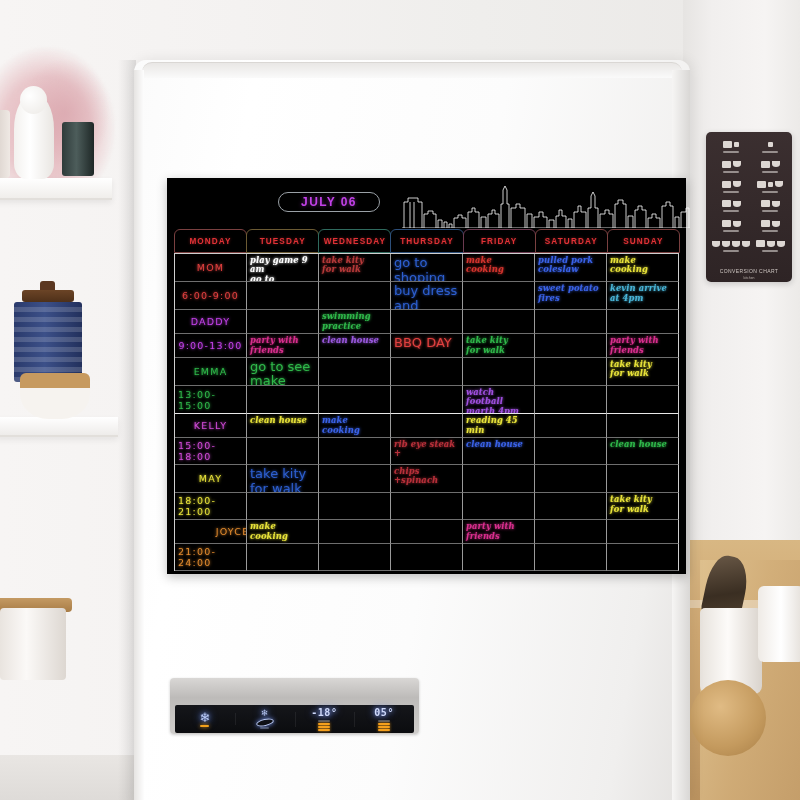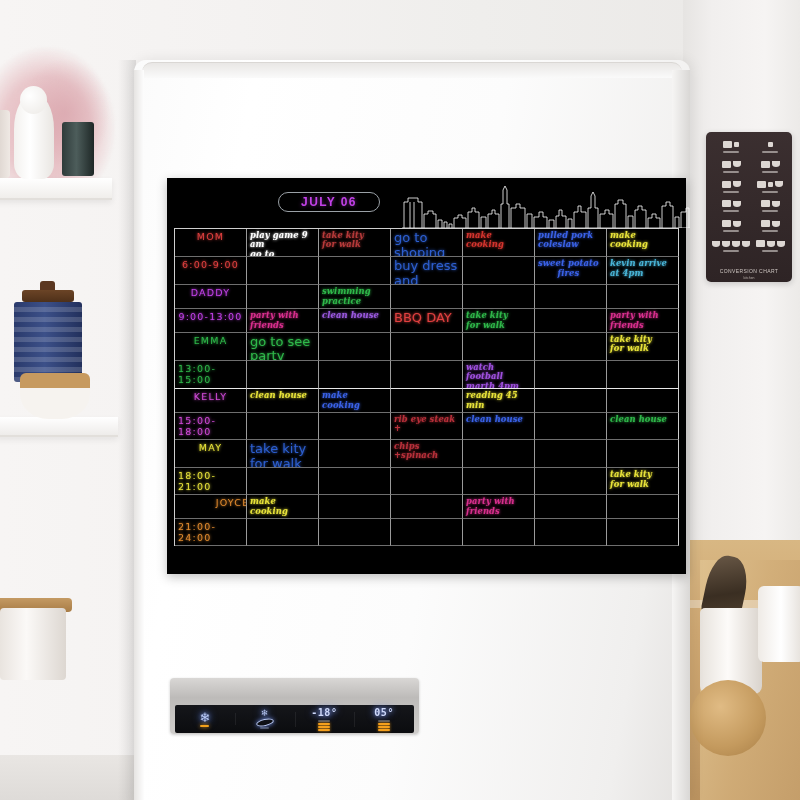--- a/index.html
+++ b/index.html
@@ -270,21 +270,21 @@
     display: grid;
     grid-template-columns: 1fr 1fr 1fr 1fr 1fr 1fr 1fr;
     border-left: 1px solid #cfcfcf; border-top: 1px solid #cfcfcf;
     height: 318px;
   }
   .cell {
     border-right: 1px solid #9a9a9a; border-bottom: 1px solid #6e6e6e;
     padding: 2px 3px; overflow: hidden;
     display: flex; align-items: flex-start;
   }
-  .cell.lbl { justify-content: center; }
+  .cell.lbl { justify-content: center; align-items: center; }
   .cell.thick-b { border-bottom: 1.6px solid #e8e8e8; }
   .grid .cell:nth-child(7n) { border-right: 1px solid #cfcfcf; }
 
   .lbl-txt {
     font-family: "DejaVu Sans", sans-serif;
     font-size: 9.5px; letter-spacing: 1.2px; font-weight: 500;
   }
   .note {
     font-size: 8.6px; line-height: 1.12; white-space: pre-line;
     word-break: break-word;
@@ -496,20 +496,43 @@
             <path d="M233,44 L233,26 L236,26 L236,22 L240,22 L240,26 L244,26 L244,44"></path>
             <path d="M246,44 L246,34 L250,34 L250,30 L254,30 L254,34 L258,34 L258,44"></path>
             <path d="M260,44 L260,22 L264,22 L264,18 L268,18 L268,22 L271,22 L271,44"></path>
             <path d="M273,44 L273,33 L277,33 L277,44"></path>
             <path d="M279,44 L279,28 L284,28 L284,24 L287,24 L287,44"></path>
             <path d="M0,44 L288,44"></path>
           </g>
         </svg>
       </div>
 
+      <div class="days-row" id="days-row">
+          <div class="day-cell" style="border-color: rgb(122, 64, 64);">
+            <span>MONDAY</span>
+          </div>
+          <div class="day-cell" style="border-color: rgb(107, 90, 51);">
+            <span>TUESDAY</span>
+          </div>
+          <div class="day-cell" style="border-color: rgb(47, 106, 94);">
+            <span>WEDNESDAY</span>
+          </div>
+          <div class="day-cell" style="border-color: rgb(45, 79, 122);">
+            <span>THURSDAY</span>
+          </div>
+          <div class="day-cell" style="border-color: rgb(107, 58, 80);">
+            <span>FRIDAY</span>
+          </div>
+          <div class="day-cell" style="border-color: rgb(122, 64, 64);">
+            <span>SATURDAY</span>
+          </div>
+          <div class="day-cell" style="border-color: rgb(122, 64, 64);">
+            <span>SUNDAY</span>
+          </div>
+        </div>
 
       <div class="grid" id="grid">
           <div class="cell lbl">
             <div class="lbl-txt glow" style="color: rgb(224, 64, 63);">MOM</div>
           </div>
           <div class="cell">
             <div class="note glow script" style="color: rgb(255, 255, 255);">play game 9 am
 go to shopping
 5pm</div>
           </div>
@@ -534,21 +557,21 @@
             <div class="lbl-txt glow" style="color: rgb(224, 64, 63);">6:00-9:00</div>
           </div>
           <div class="cell"></div>
           <div class="cell"></div>
           <div class="cell">
             <div class="note glow print" style="color: rgb(45, 95, 208);">buy dress and
 toy</div>
           </div>
           <div class="cell"></div>
           <div class="cell">
-            <div class="note glow script" style="color: rgb(58, 98, 232); text-align: center;">sweet potato
+            <div class="note glow script" style="color: rgb(58, 98, 232);">sweet potato
 fires</div>
           </div>
           <div class="cell">
             <div class="note glow script" style="color: rgb(73, 181, 216);">kevin arrive
 at 4pm</div>
           </div>
           <div class="cell lbl">
             <div class="lbl-txt glow" style="color: rgb(194, 65, 232);">DADDY</div>
           </div>
           <div class="cell"></div>
@@ -579,21 +602,21 @@
           </div>
           <div class="cell"></div>
           <div class="cell">
             <div class="note glow script" style="color: rgb(217, 47, 142);">party with
 friends</div>
           </div>
           <div class="cell lbl">
             <div class="lbl-txt glow" style="color: rgb(47, 184, 74);">EMMA</div>
           </div>
           <div class="cell">
-            <div class="note glow print" style="color: rgb(47, 184, 74);">go to see party</div>
+            <div class="note glow print" style="color: rgb(47, 184, 74);">go to see make</div>
           </div>
           <div class="cell"></div>
           <div class="cell"></div>
           <div class="cell"></div>
           <div class="cell"></div>
           <div class="cell">
             <div class="note glow script" style="color: rgb(232, 227, 58);">take kity
 for walk</div>
           </div>
           <div class="cell lbl thick-b">

